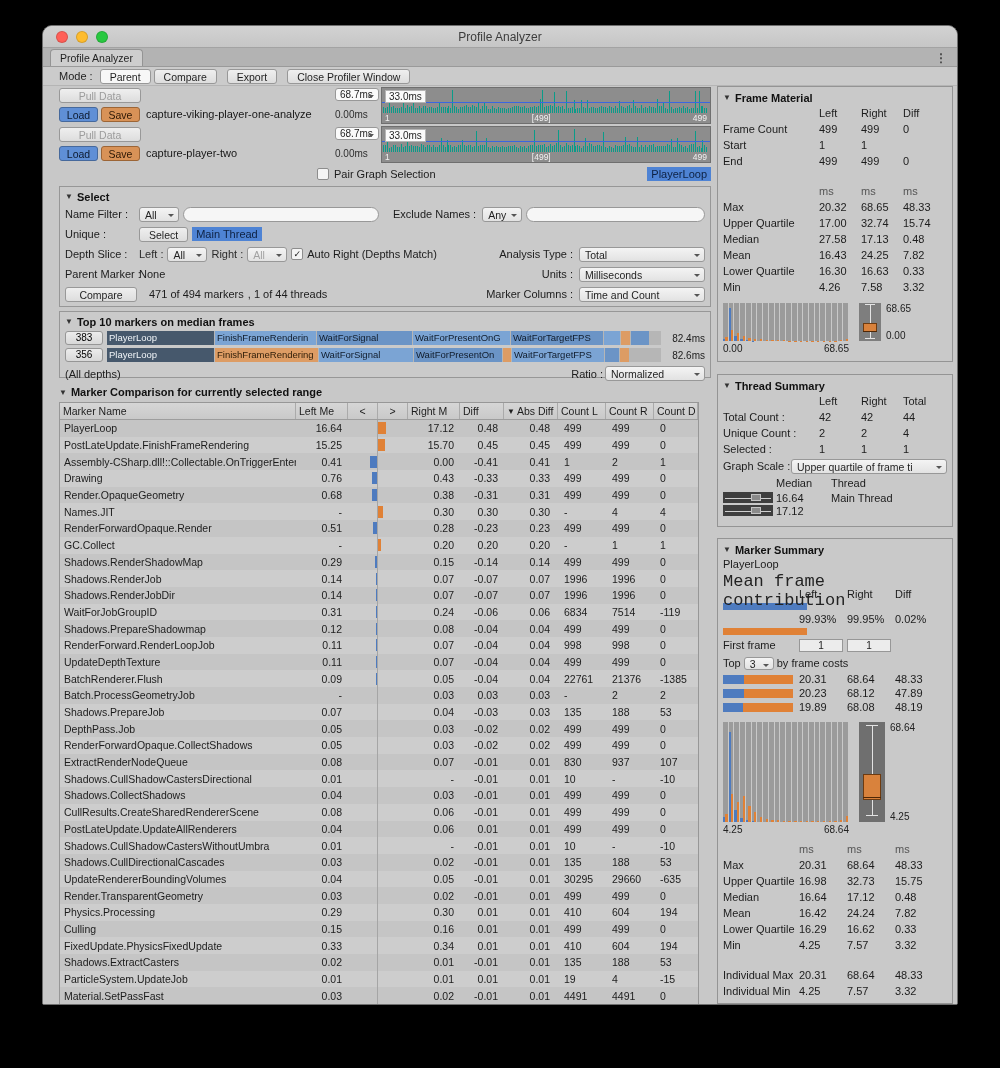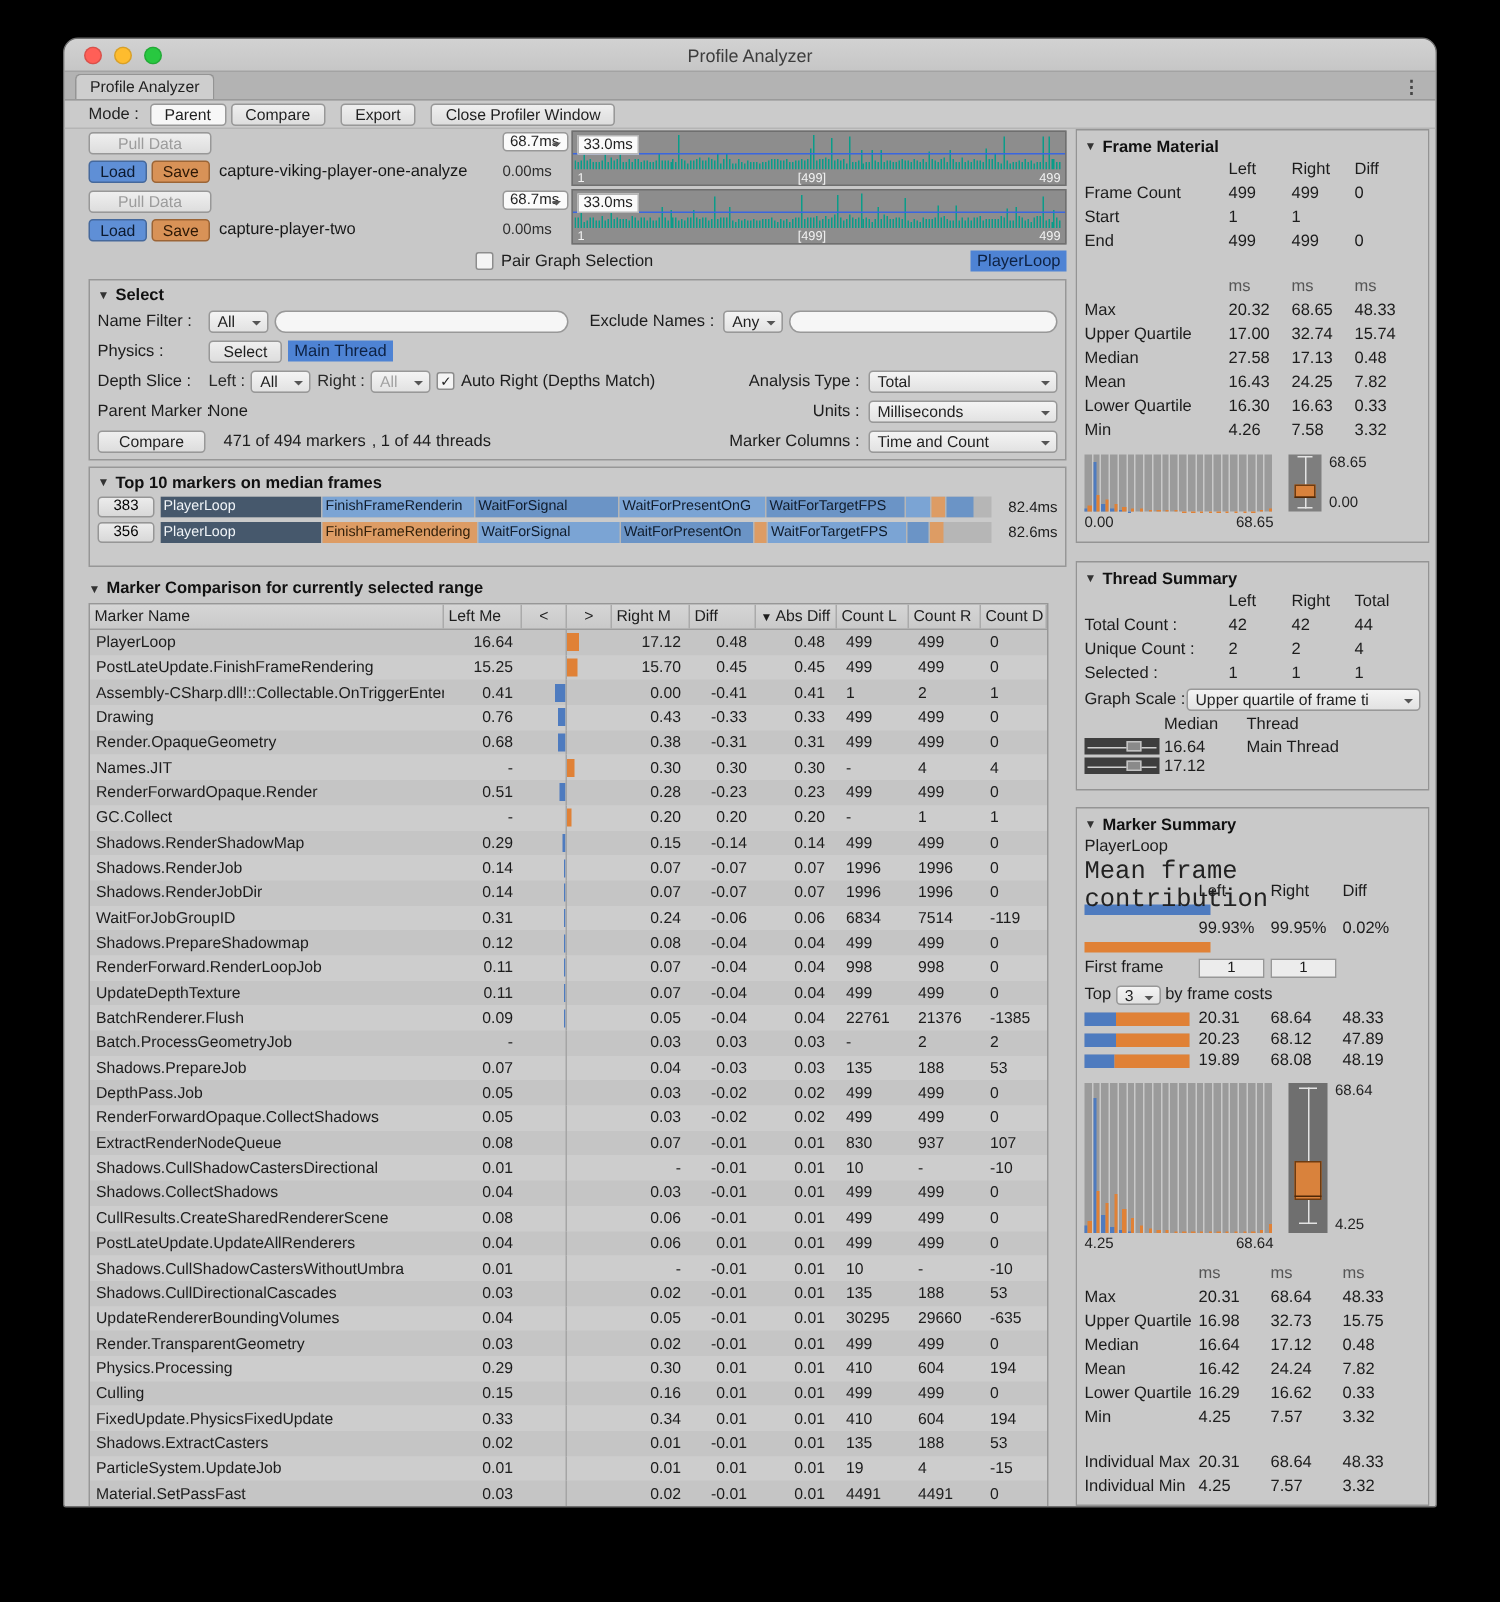--- a/index.html
+++ b/index.html
@@ -580,21 +580,21 @@
         </div>
         <div class="f-row">
           <span class="f-lbl">Name Filter :</span>
           <span class="dd w-sm">All</span>
           <input class="input inp1" style="">
           <span class="r-lbl" style="margin-left:10px">Exclude Names :</span>
           <span class="dd w-sm">Any</span>
           <input class="input inp2" style="">
         </div>
         <div class="f-row">
-          <span class="f-lbl">Physics :</span>
+          <span class="f-lbl">Unique :</span>
           <button class="btn">Select</button>
           <span class="sel-txt">Main Thread</span>
         </div>
         <div class="f-row">
           <span class="f-lbl">Depth Slice :</span>
           <span class="muted">Left :</span>
           <span class="dd w-sm">All</span>
           <span class="muted">Right :</span>
           <span class="dd w-sm disabled">All</span>
           <span class="cb">✓</span>
@@ -645,20 +645,25 @@
                 <div class="t10-seg seg-blue" style="width: 94px;">WaitForSignal</div>
                 <div class="t10-seg seg-blue2" style="width: 88px;">WaitForPresentOn</div>
                 <div class="t10-seg seg-orange" style="width: 8px;"></div>
                 <div class="t10-seg seg-blue" style="width: 92px;">WaitForTargetFPS</div>
                 <div class="t10-seg seg-blue2" style="width: 14px;"></div>
                 <div class="t10-seg seg-orange" style="width: 9px;"></div>
               </div>
               <div class="t10-total">82.6ms</div>
             </div>
           </div>
+        <div class="t10-foot">
+          <span>(All depths)</span>
+          <span class="r-lbl">Ratio :</span>
+          <span class="dd" style="width:100px">Normalized</span>
+        </div>
       </div>
 
       <div class="cmp-title">
         <span class="fold">▼</span>
         <span>Marker Comparison for currently selected range</span>
       </div>
       <div class="cmp-table">
         <div class="cmp-hrow">
           <div class="cell c-name">Marker Name</div>
           <div class="cell c-lm" style="justify-content:flex-start">Left Me</div>

